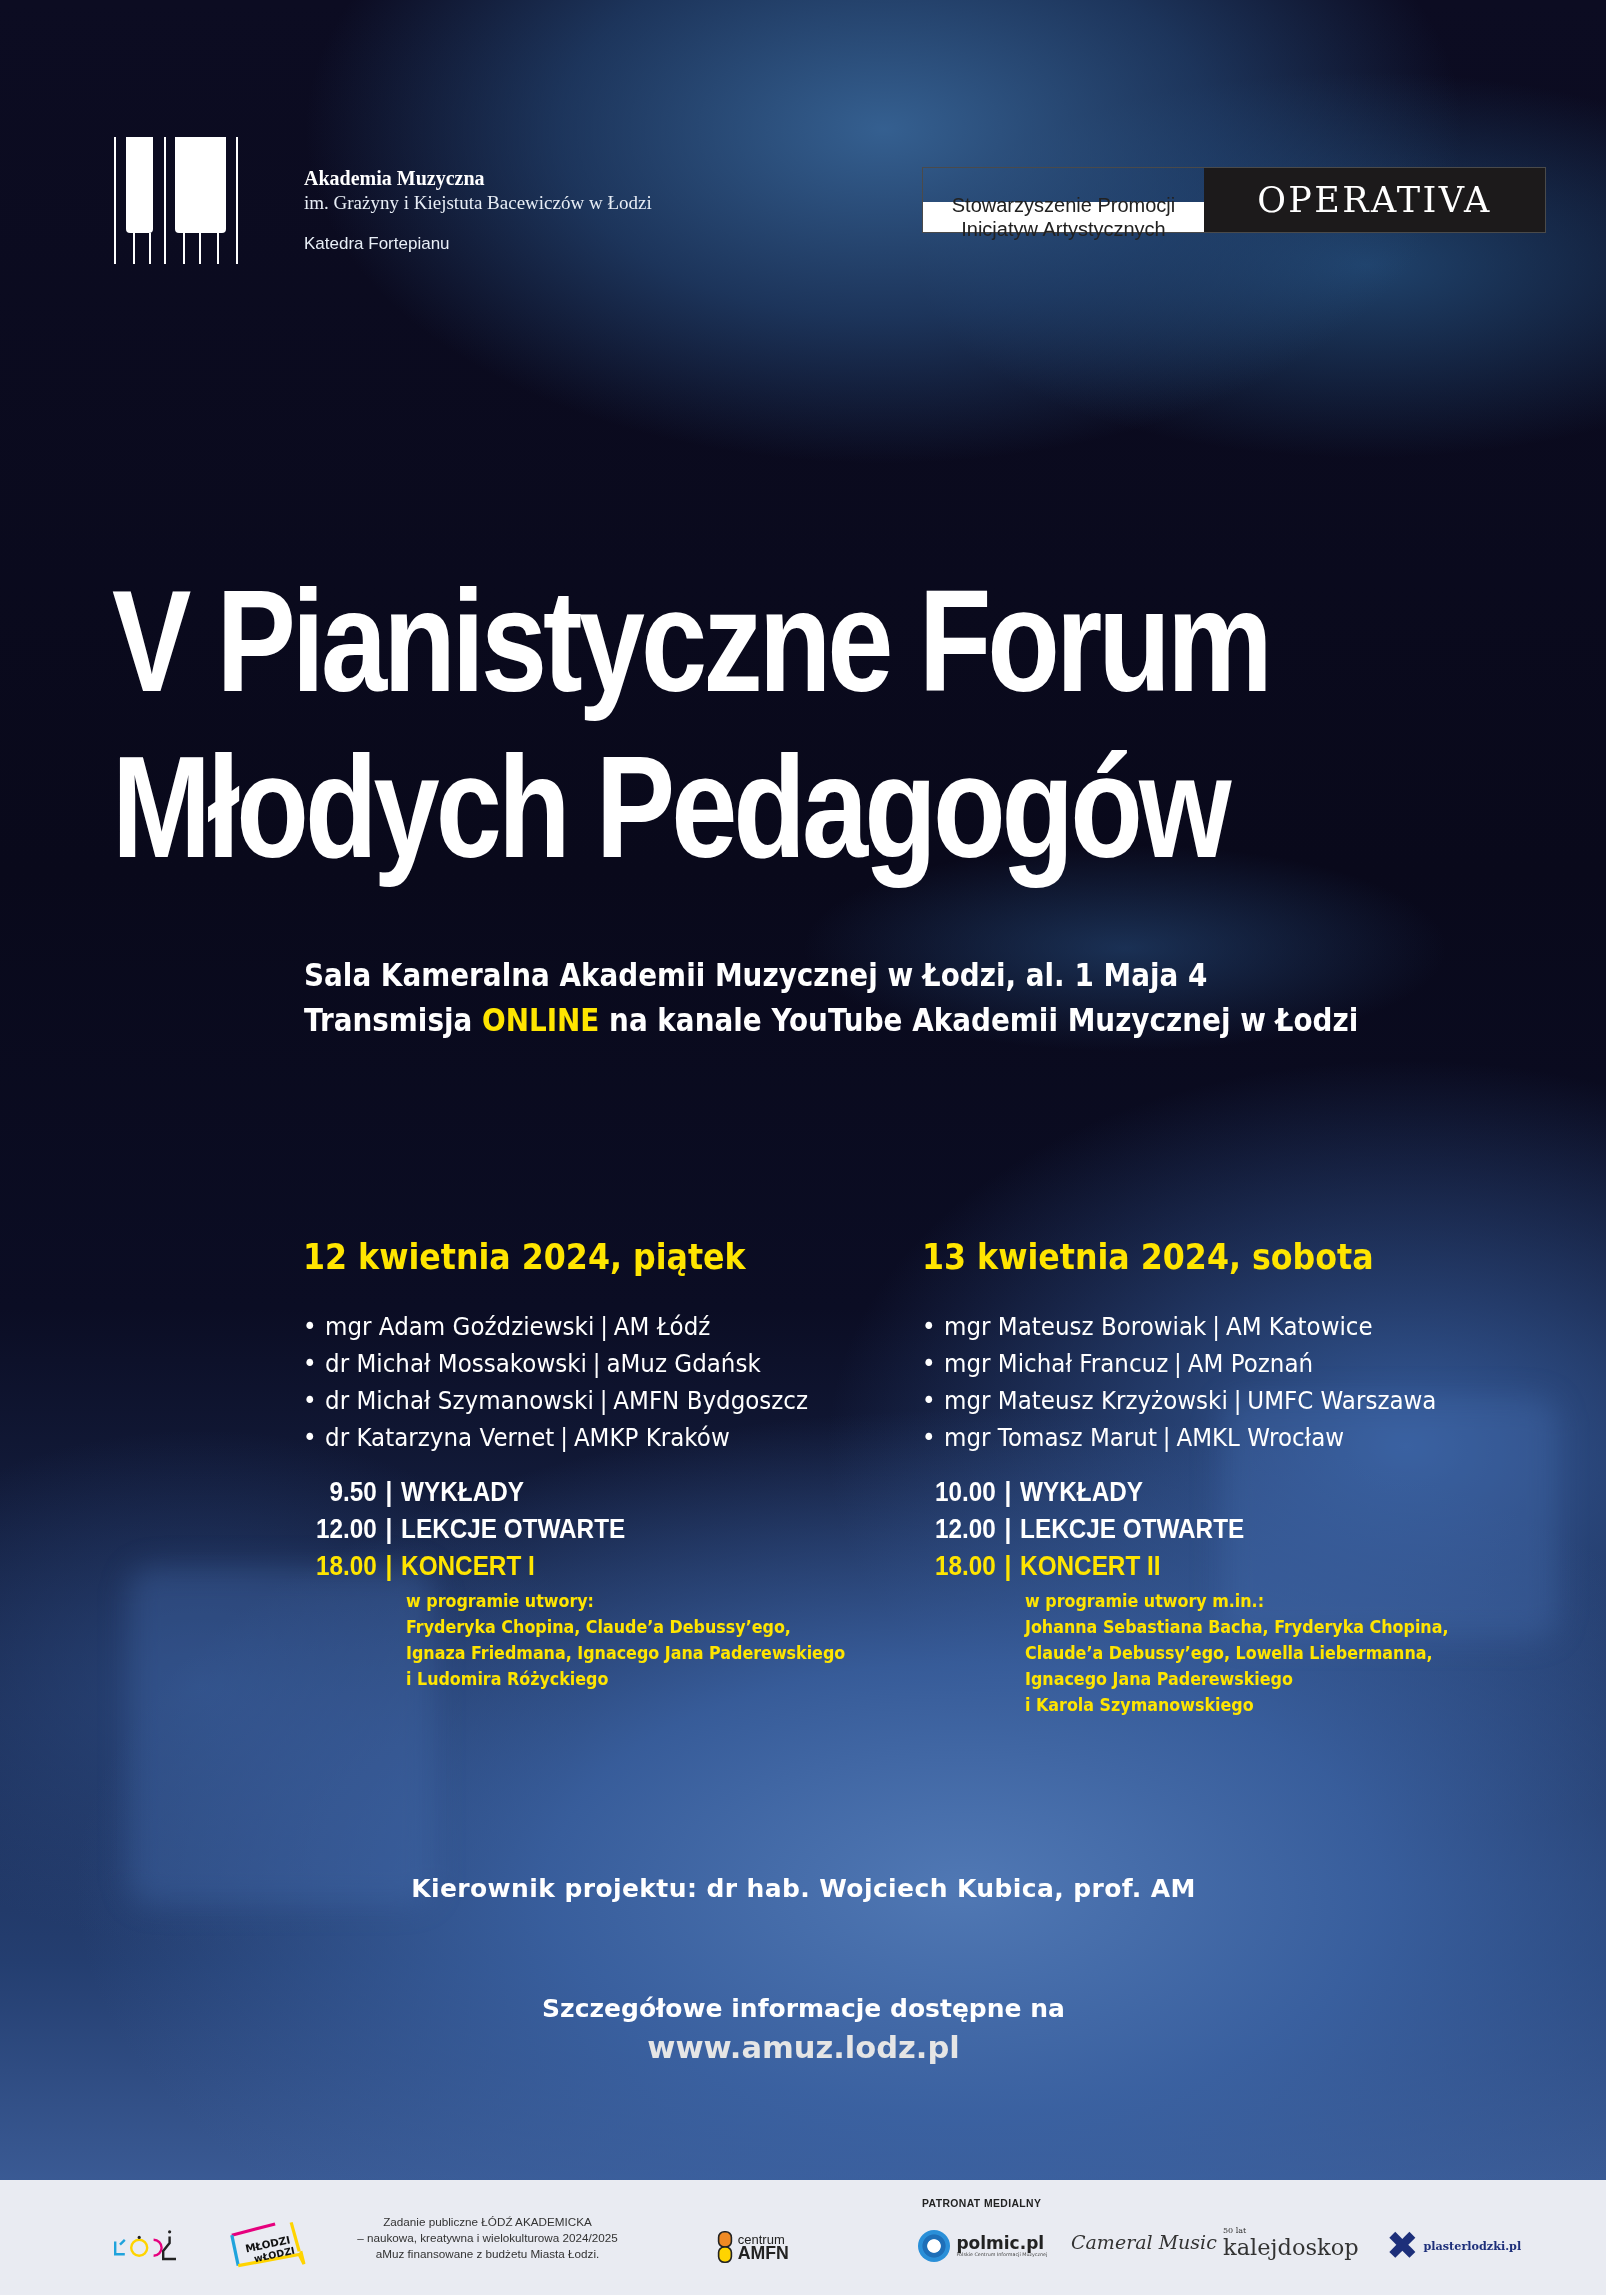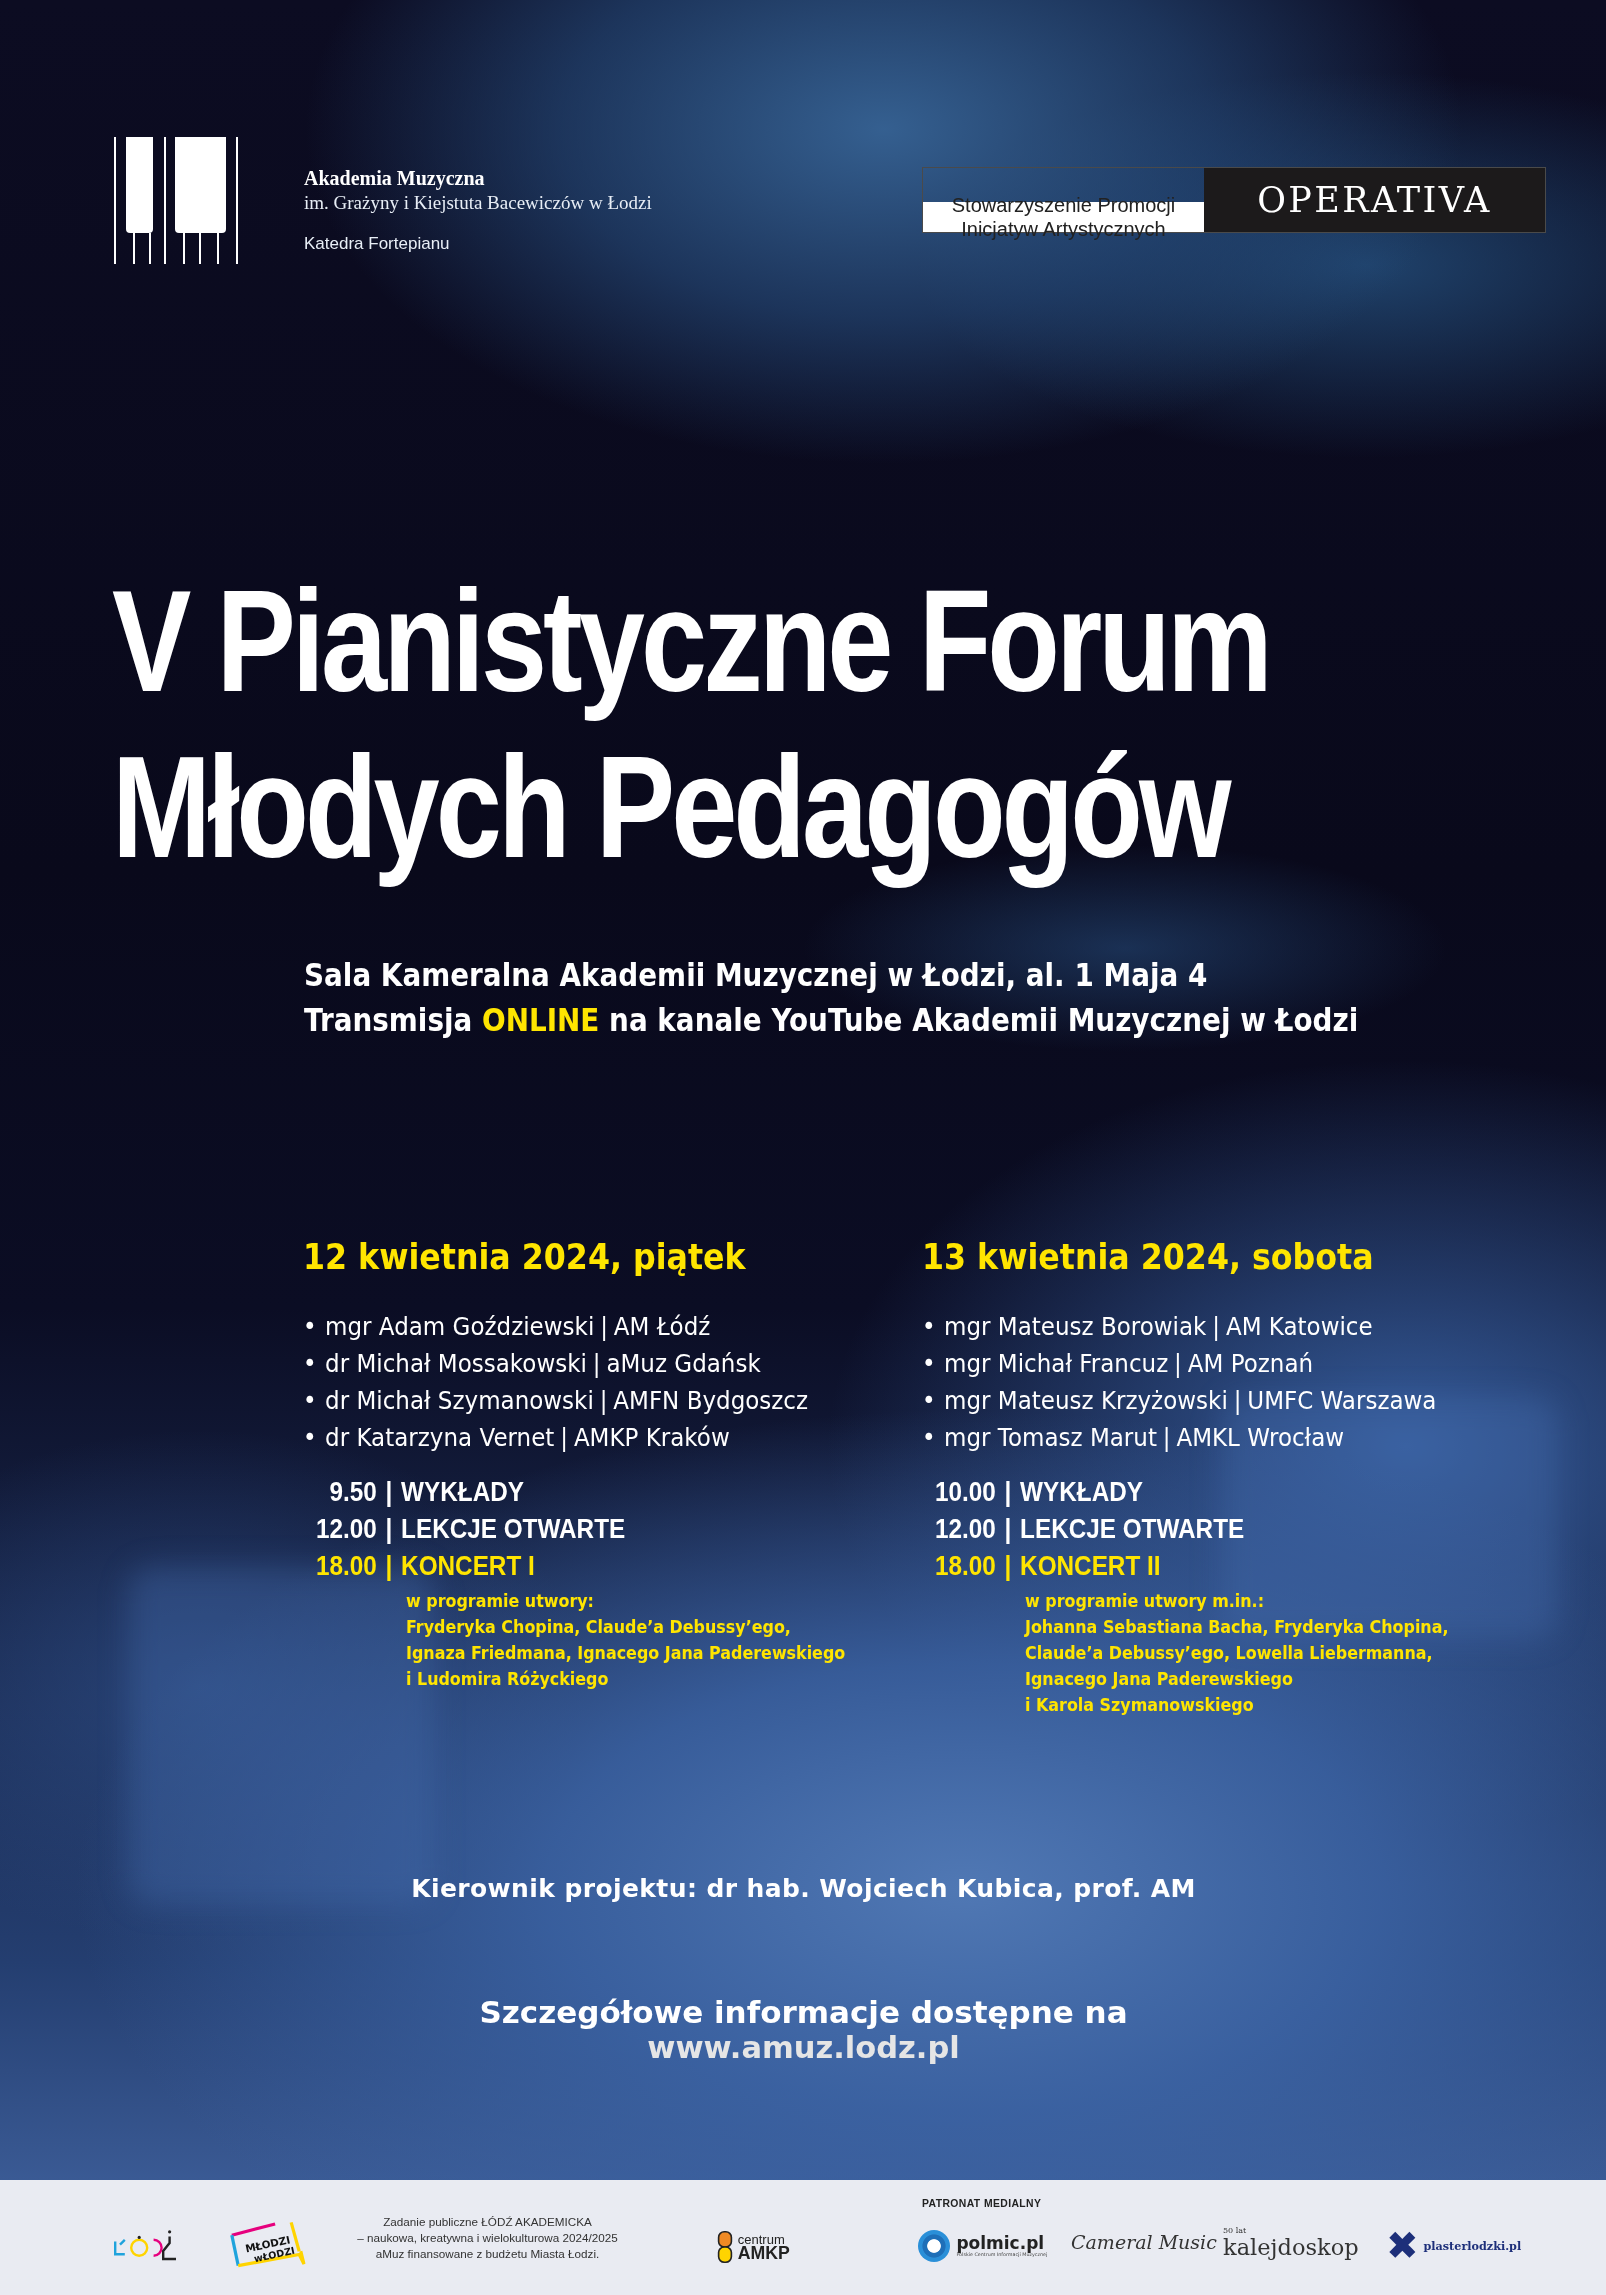--- a/index.html
+++ b/index.html
@@ -61,21 +61,21 @@
     .sched-row { display: flex; font-family: "Liberation Sans", sans-serif; font-weight: bold; font-size: 27px; line-height: 37px;
       transform: scaleX(0.9); transform-origin: left top; white-space: nowrap; }
     .sched-row .time { width: 82px; text-align: right; }
     .sched-row .bar { width: 27px; text-align: center; }
     .sched-row.hl { color: #ffe500; }
     .program { margin-left: 103px; margin-top: 3.2px; color: #ffe500; font-family: "DejaVu Sans", sans-serif; font-weight: bold;
       font-size: 17.7px; line-height: 26px; transform: scaleX(0.9); transform-origin: left top; white-space: nowrap; }
 
     .leader { position: absolute; left: 0; width: 1607px; top: 1874px; text-align: center; color: #fff;
       font-weight: bold; font-size: 25px; letter-spacing: 0.4px; }
-    .info { position: absolute; left: 0; width: 1607px; top: 1994px; text-align: center; color: #fff; font-weight: bold; font-size: 31px; }
+    .info { position: absolute; left: 0; width: 1607px; top: 1994px; text-align: center; color: #fff; font-weight: bold; font-size: 25px; }
     .url { position: absolute; left: 0; width: 1607px; top: 2030px; text-align: center; color: #e5e5e5; font-weight: bold; font-size: 30.5px; }
 
     
     .footer { position: absolute; left: 0; top: 2180px; width: 1607px; height: 116px; background: #e9ebf2; }
     .lodz-logo { position: absolute; left: 112px; top: 47px; width: 80px; height: 40px; }
     .mlodzi-logo { position: absolute; left: 227px; top: 39px; width: 85px; height: 50px; }
     .task-text { position: absolute; left: 347px; top: 34px; width: 281px; text-align: center; font-family: "Liberation Sans", sans-serif;
       font-size: 11.7px; line-height: 16px; color: #333; }
     .opus-logo { position: absolute; left: 717px; top: 50px; height: 34px; display: flex; align-items: center; gap: 4.8px; }
     .opus-logo .words { font-family: "Liberation Sans", sans-serif; color: #222; line-height: 13.7px; }
@@ -237,21 +237,21 @@
     <div>– naukowa, kreatywna i wielokulturowa 2024/2025</div>
     <div>aMuz finansowane z budżetu Miasta Łodzi.</div>
   </div>
   <div class="opus-logo">
     <svg width="16" height="34" viewBox="0 0 20 42">
       <rect x="2" y="2" width="16" height="19" rx="7" fill="#f08a24" stroke="#222" stroke-width="2"></rect>
       <rect x="2" y="21" width="16" height="19" rx="7" fill="#ffd400" stroke="#222" stroke-width="2"></rect>
     </svg>
     <div class="words">
       <div class="w1">centrum</div>
-      <div class="w2">AMKP</div>
+      <div class="w2">AMFN</div>
     </div>
   </div>
 
   <div class="patronat">PATRONAT MEDIALNY</div>
   <div class="polmic">
     <div class="circ"></div>
     <div>
       <div class="name">polmic.pl</div>
       <div class="sub">Polskie Centrum Informacji Muzycznej</div>
     </div>

